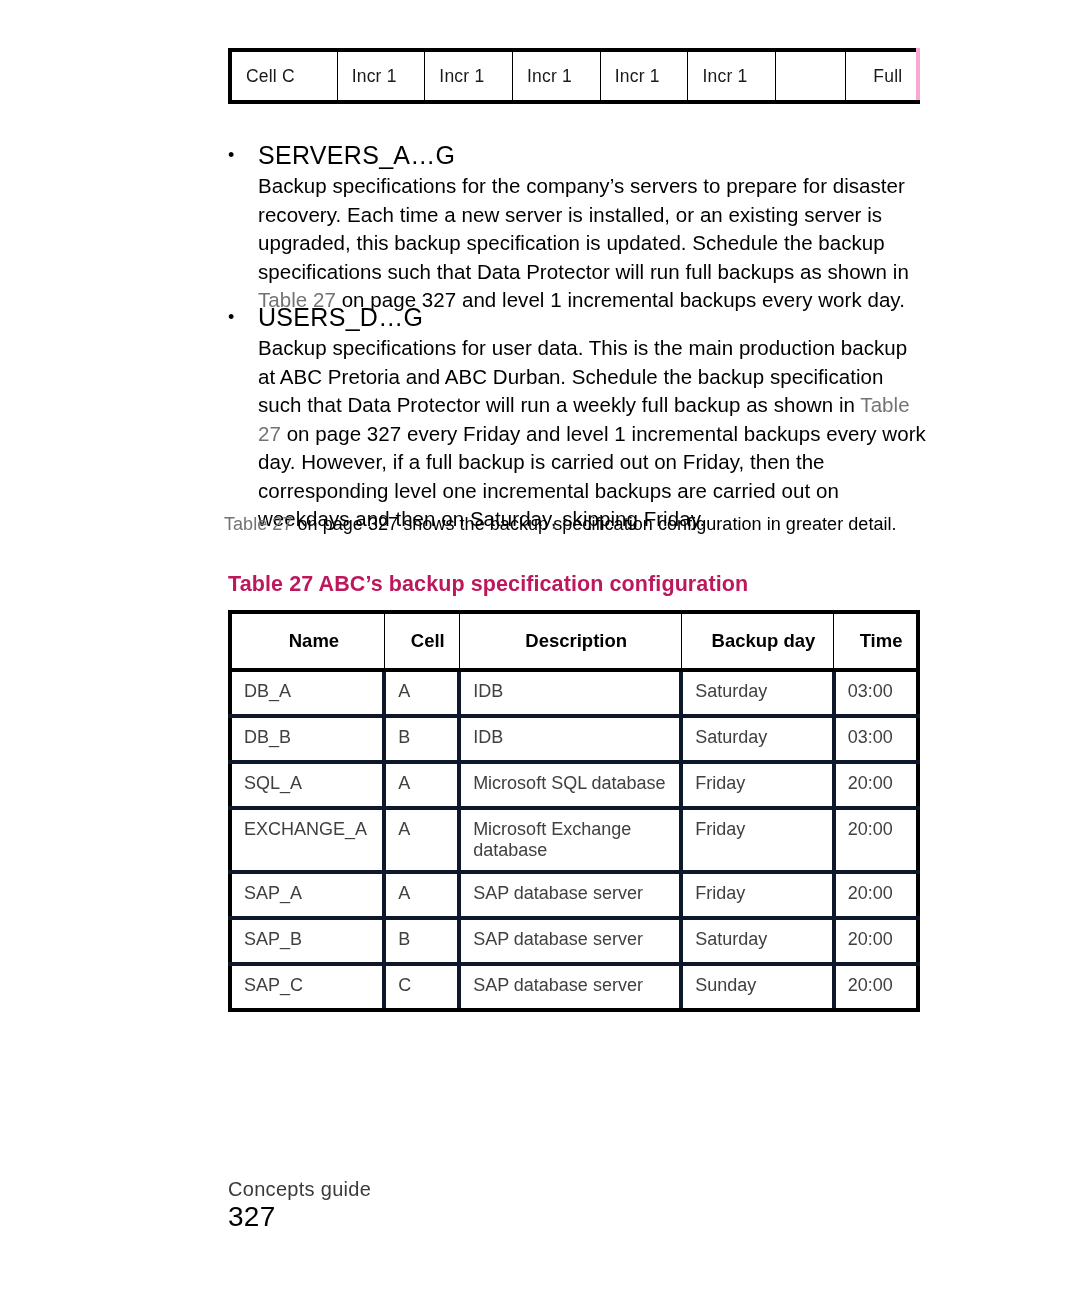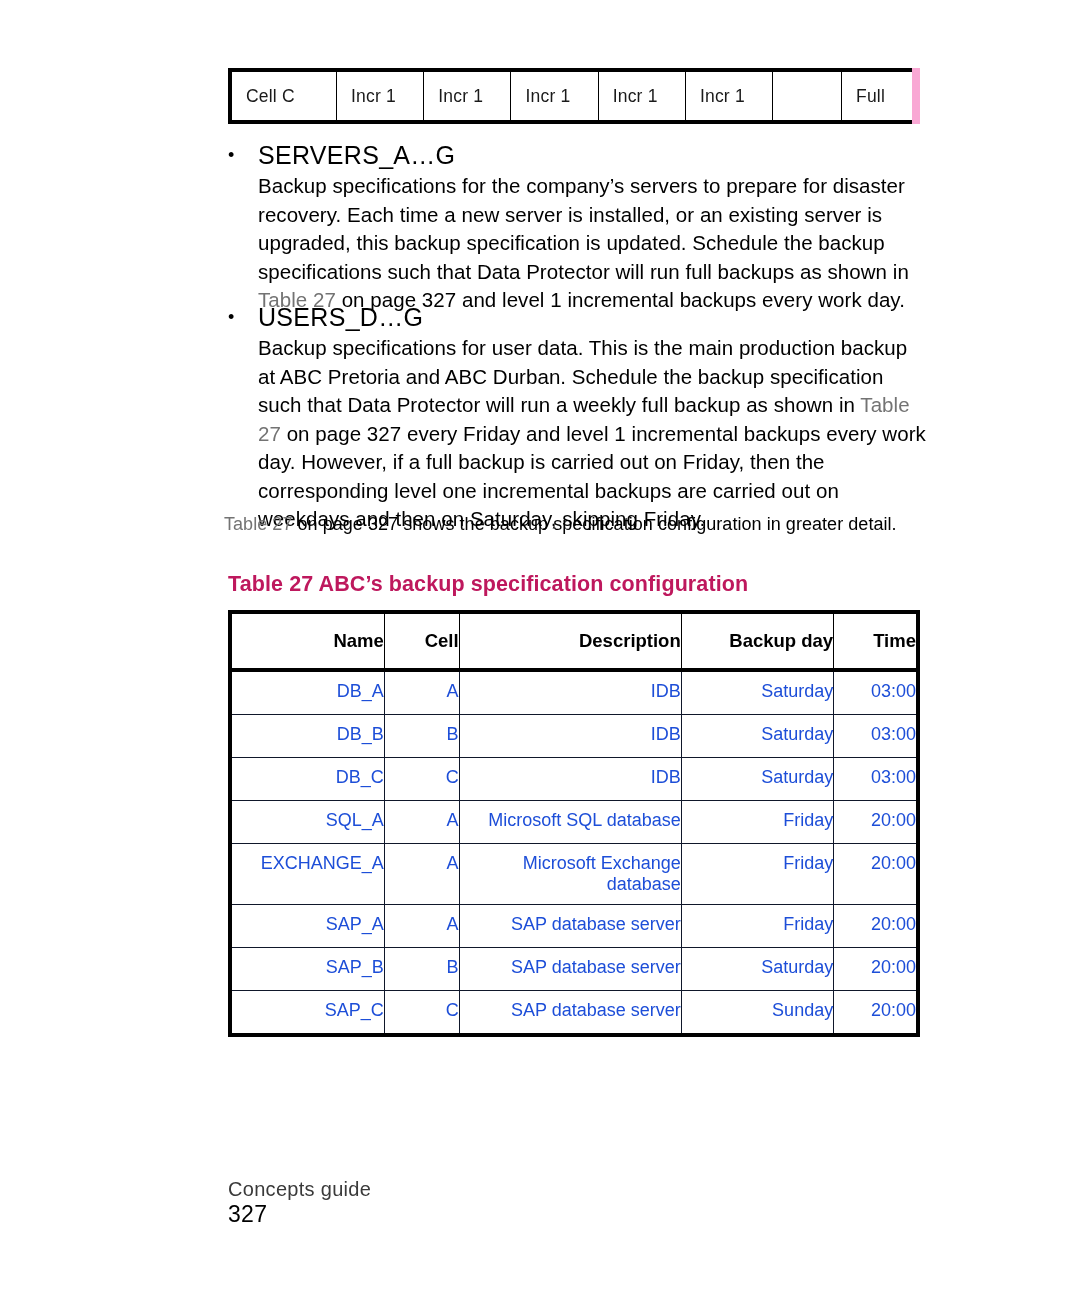--- a/index.html
+++ b/index.html
@@ -18,39 +18,40 @@
   .page {
     position: relative;
     width: 1080px;
     height: 1296px;
   }
 
   
   .top-table {
     position: absolute;
     left: 228px;
-    top: 68px;
+    top: 48px;
     width: 692px;
     border-collapse: collapse;
     font-size: 17.5px;
     color: #1a1a1a;
   }
   .top-table td {
     border: 1px solid #000000;
     height: 48px;
     padding: 0 0 0 14px;
     vertical-align: middle;
     font-weight: 400;
     letter-spacing: 0.2px;
   }
   .top-table td:first-child {
     border-left: 4px solid #000000;
   }
   .top-table td:last-child {
-    border-right: 8px solid #f9a8d4;
+    border-right: 4px solid #f9a8d4;
+    text-align: center;
   }
   .top-table tr td {
     border-top: 4px solid #000000;
     border-bottom: 4px solid #000000;
   }
   .c-cellc { width: 112px; }
   .c-i1 { width: 88px; }
   .c-i2 { width: 88px; }
   .c-i3 { width: 88px; }
   .c-i4 { width: 88px; }
@@ -117,36 +118,36 @@
   
   .main-table {
     position: absolute;
     left: 228px;
     top: 610px;
     width: 692px;
     border-collapse: collapse;
     font-size: 18px;
   }
   .main-table th {
-    text-align: right;
+    text-align: center;
     font-weight: bold;
     font-size: 18.5px;
     padding: 10px 0 10px 12px;
     border: 1px solid #000000;
     border-top: 4px solid #000000;
     border-bottom: 4px solid #000000;
     vertical-align: middle;
     height: 34px;
   }
   .main-table td {
-    text-align: right;
+    text-align: left;
     padding: 9px 0 9px 12px;
-    border: 1px solid #0f172a;
+    border: 4px solid #0f172a;
     vertical-align: top;
-    color: #1d4ed8;
+    color: #404040;
     height: 24px;
   }
   .main-table th:first-child,
   .main-table td:first-child {
     border-left: 4px solid #000000;
   }
   .main-table th:last-child,
   .main-table td:last-child {
     border-right: 4px solid #000000;
   }
@@ -168,21 +169,21 @@
     width: 692px;
     font-size: 20px;
     color: #3a3a3a;
     display: flex;
     justify-content: flex-end;
     align-items: baseline;
     letter-spacing: 0.3px;
     flex-direction: column;
   }
   .footer-label { margin-right: 26px; }
-  .footer-page { color: #000; font-size: 23px; }
+  .footer-page { color: #000; font-size: 28px; }
 </style>
 </head>
 <body>
 
 <div class="page">
 
   <table class="top-table">
     <tbody>
         <tr>
       <td class="c-cellc">Cell C</td>
@@ -242,27 +243,20 @@
         <td>03:00</td>
       </tr>
       <tr>
         <td>DB_B</td>
         <td>B</td>
         <td>IDB</td>
         <td>Saturday</td>
         <td>03:00</td>
       </tr>
       <tr>
-        <td>DB_C</td>
-        <td>C</td>
-        <td>IDB</td>
-        <td>Saturday</td>
-        <td>03:00</td>
-      </tr>
-      <tr>
         <td>SQL_A</td>
         <td>A</td>
         <td>Microsoft SQL database</td>
         <td>Friday</td>
         <td>20:00</td>
       </tr>
       <tr>
         <td>EXCHANGE_A</td>
         <td>A</td>
         <td class="nowrap-cell">Microsoft Exchange database</td>

